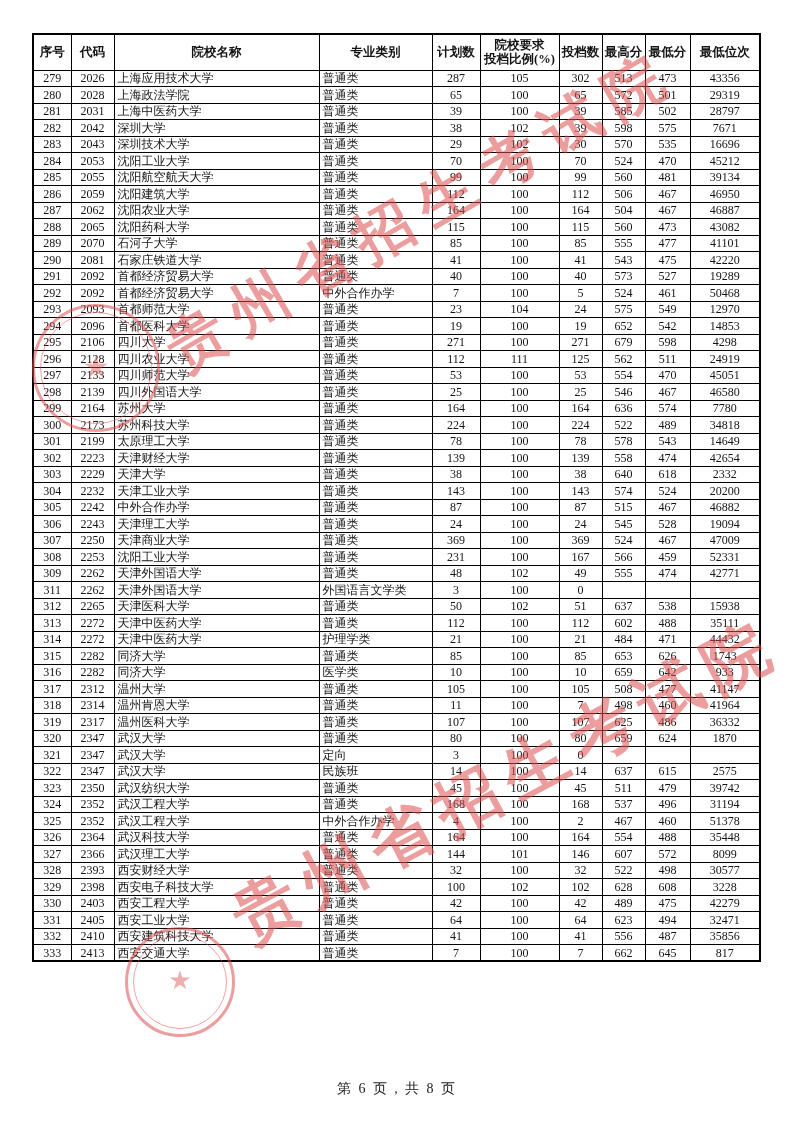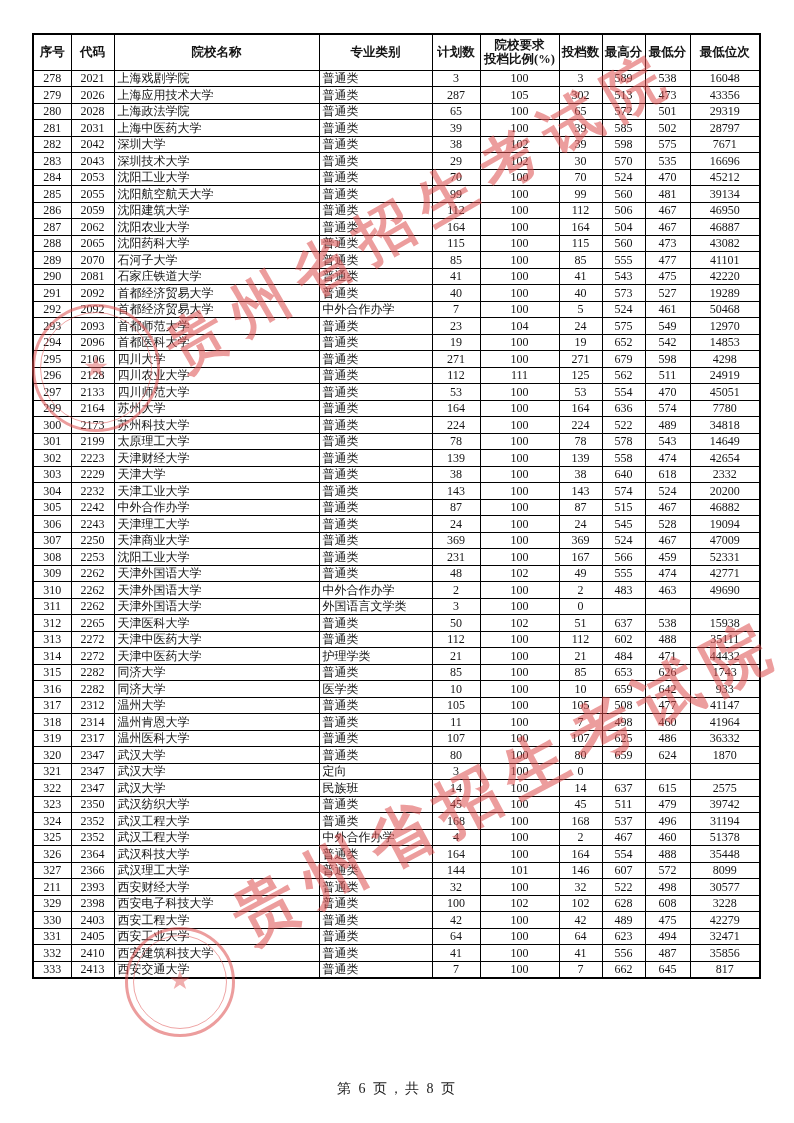--- a/index.html
+++ b/index.html
@@ -135,32 +135,20 @@
           <th>院校要求
 投档比例(%)</th>
           <th>投档数</th>
           <th>最高分</th>
           <th>最低分</th>
           <th>最低位次</th>
         </tr>
     </thead>
     <tbody id="table-body">
         <tr>
-          <td>278</td>
-          <td>2021</td>
-          <td class="left">上海戏剧学院</td>
-          <td class="left">普通类</td>
-          <td>3</td>
-          <td>100</td>
-          <td>3</td>
-          <td>589</td>
-          <td>538</td>
-          <td>16048</td>
-        </tr>
-        <tr>
           <td>279</td>
           <td>2026</td>
           <td class="left">上海应用技术大学</td>
           <td class="left">普通类</td>
           <td>287</td>
           <td>105</td>
           <td>302</td>
           <td>513</td>
           <td>473</td>
           <td>43356</td>
@@ -375,20 +363,32 @@
           <td class="left">四川师范大学</td>
           <td class="left">普通类</td>
           <td>53</td>
           <td>100</td>
           <td>53</td>
           <td>554</td>
           <td>470</td>
           <td>45051</td>
         </tr>
         <tr>
+          <td>298</td>
+          <td>2139</td>
+          <td class="left">四川外国语大学</td>
+          <td class="left">普通类</td>
+          <td>25</td>
+          <td>100</td>
+          <td>25</td>
+          <td>546</td>
+          <td>467</td>
+          <td>46580</td>
+        </tr>
+        <tr>
           <td>299</td>
           <td>2164</td>
           <td class="left">苏州大学</td>
           <td class="left">普通类</td>
           <td>164</td>
           <td>100</td>
           <td>164</td>
           <td>636</td>
           <td>574</td>
           <td>7780</td>
@@ -507,32 +507,20 @@
           <td class="left">天津外国语大学</td>
           <td class="left">普通类</td>
           <td>48</td>
           <td>102</td>
           <td>49</td>
           <td>555</td>
           <td>474</td>
           <td>42771</td>
         </tr>
         <tr>
-          <td>310</td>
-          <td>2262</td>
-          <td class="left">天津外国语大学</td>
-          <td class="left">中外合作办学</td>
-          <td>2</td>
-          <td>100</td>
-          <td>2</td>
-          <td>483</td>
-          <td>463</td>
-          <td>49690</td>
-        </tr>
-        <tr>
           <td>311</td>
           <td>2262</td>
           <td class="left">天津外国语大学</td>
           <td class="left">外国语言文学类</td>
           <td>3</td>
           <td>100</td>
           <td>0</td>
           <td></td>
           <td></td>
           <td></td>
@@ -723,21 +711,21 @@
           <td class="left">武汉理工大学</td>
           <td class="left">普通类</td>
           <td>144</td>
           <td>101</td>
           <td>146</td>
           <td>607</td>
           <td>572</td>
           <td>8099</td>
         </tr>
         <tr>
-          <td>211</td>
+          <td>328</td>
           <td>2393</td>
           <td class="left">西安财经大学</td>
           <td class="left">普通类</td>
           <td>32</td>
           <td>100</td>
           <td>32</td>
           <td>522</td>
           <td>498</td>
           <td>30577</td>
         </tr>

